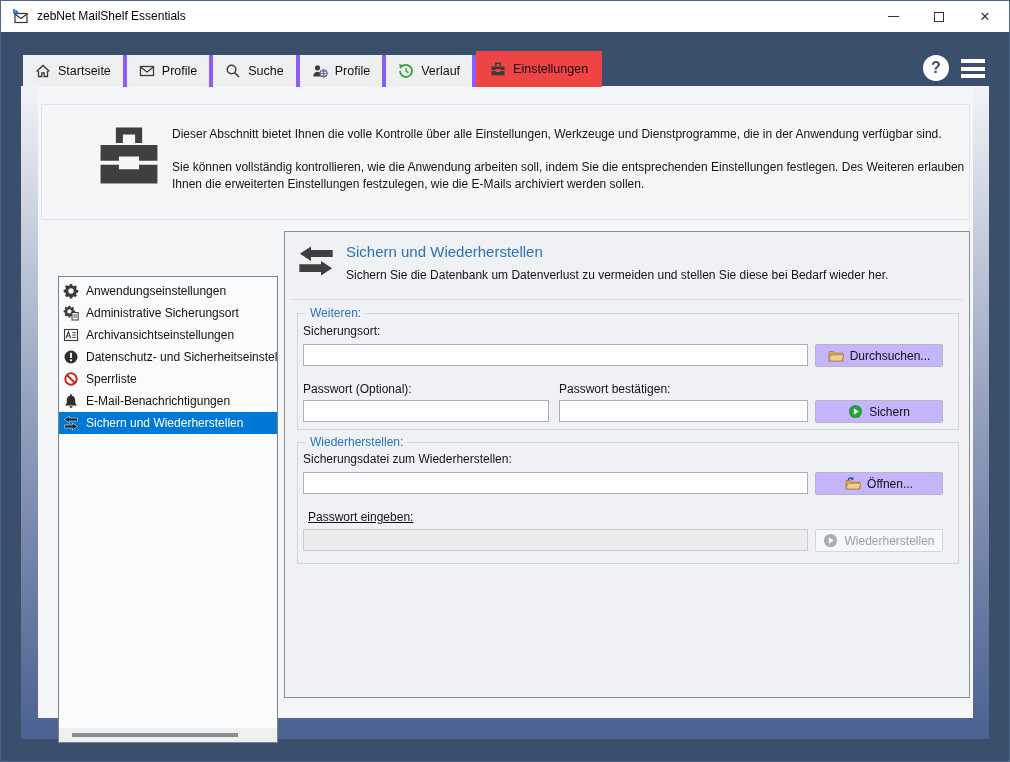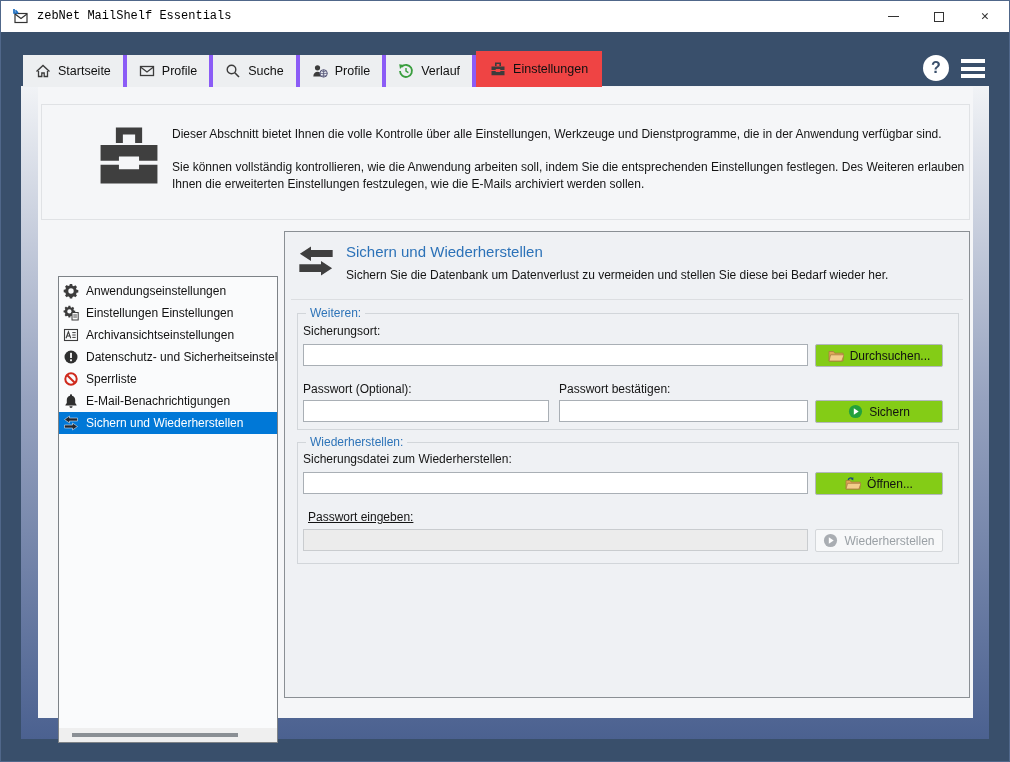--- a/index.html
+++ b/index.html
@@ -1,21 +1,21 @@
 <!DOCTYPE html>
 <html><head>
 <meta charset="utf-8">
 <style>
   * { margin:0; padding:0; box-sizing:border-box; }
   html,body { background:#222; }
   body { font-family:"Liberation Sans", sans-serif; }
   .window { position:relative; width:1010px; height:762px; background:#394f6b; overflow:hidden; border:1px solid #50678a; }
 
   
-  .titlebar { position:absolute; top:0; left:0; width:100%; height:31px; background:#ffffff; display:flex; align-items:center;font-family:Liberation Mono, monospace; }
+  .titlebar { position:absolute; top:0; left:0; width:100%; height:31px; background:#ffffff; display:flex; align-items:center; }
   .app-icon { position:absolute; left:11px; top:7px; width:17px; height:17px; }
   .title-text { position:absolute; left:36px; top:0; height:31px; line-height:31px; font-size:12px; color:#000; }
   .win-btn { position:absolute; top:0; width:46px; height:31px; display:flex; align-items:center; justify-content:center; cursor:default; }
   .win-btn.min { right:93px; } .win-btn.max { right:47px; } .win-btn.close { right:1px; }
   .glyph-min { display:block; width:11px; height:0; border-top:1.4px solid #333; }
   .glyph-max { display:block; width:10px; height:10px; border:1.3px solid #333; }
   .glyph-close { font-size:13px; color:#333; line-height:1; }
 
   
   .deco { position:absolute; left:20px; right:20px; top:85px; bottom:22px;
@@ -61,21 +61,21 @@
   .group { position:absolute; left:12px; width:662px; border:1px solid #d2d6da; }
   .group-legend { position:absolute; top:-8px; left:8px; background:#eff1f4; padding:0 4px; font-size:12px; color:#2e74b8; }
   .g-backup { top:81px; height:117px; }
   .g-restore { top:210px; height:122px; }
 
   .f-label { position:absolute; font-size:12px; color:#141414; }
   .f-input { position:absolute; height:22px; border:1px solid #a9afb5; background:#fff; font-size:12px; padding:0 5px;
              font-family:"Liberation Sans", sans-serif; }
   .f-input:disabled { background:#ececec; border-color:#c9cccf; }
   .btn { position:absolute; left:517px; width:128px; height:23px; display:flex; align-items:center; justify-content:center; gap:6px;
-         background:#84cc16; border:1px solid #b3b8bd; border-radius:2px; font-size:12px; color:#111;
+         background:#c4b5fd; border:1px solid #b3b8bd; border-radius:2px; font-size:12px; color:#111;
          font-family:"Liberation Sans", sans-serif; cursor:default; }
   .btn.disabled { color:#9aa0a5; border-color:#d4d7da; background:#f7f8f9; }
 </style>
 </head>
 <body>
 
 <div class="window">
 
   <div class="titlebar">
     <svg class="app-icon" viewBox="0 0 17 17">
@@ -175,21 +175,21 @@
           <span>Anwendungseinstellungen</span>
         </div>
         <div class="list-item">
           <svg width="16" height="16" viewBox="0 0 16 16">
             <g transform="scale(0.8)">
               <path fill="#3c3c3c" fill-rule="evenodd" d="M6.8 1h2.4l.3 1.7c.5.1 1 .3 1.4.6l1.4-1 1.7 1.7-1 1.4c.3.4.5.9.6 1.4l1.7.3v2.4l-1.7.3c-.1.5-.3 1-.6 1.4l1 1.4-1.7 1.7-1.4-1c-.4.3-.9.5-1.4.6l-.3 1.7H6.8l-.3-1.7c-.5-.1-1-.3-1.4-.6l-1.4 1-1.7-1.7 1-1.4c-.3-.4-.5-.9-.6-1.4L.7 9.2V6.8l1.7-.3c.1-.5.3-1 .6-1.4l-1-1.4L3.7 2l1.4 1c.4-.3.9-.5 1.4-.6L6.8 1z M8 5.3a2.7 2.7 0 1 0 0 5.4 2.7 2.7 0 0 0 0-5.4z"></path>
             </g>
             <rect x="9" y="7.5" width="6.2" height="7.5" fill="#f6f6f6" stroke="#3c3c3c" stroke-width="1"></rect>
             <path d="M10.3 10h3.6 M10.3 12h3.6" stroke="#3c3c3c" stroke-width="0.9"></path>
           </svg>
-          <span>Einstellungen Einstellungen</span>
+          <span>Administrative Sicherungsort</span>
         </div>
         <div class="list-item">
           <svg width="16" height="16" viewBox="0 0 16 16">
             <rect x="1.5" y="2.5" width="13" height="11" fill="none" stroke="#3c3c3c" stroke-width="1.1"></rect>
             <path d="M3 11.2 L5.4 4.8 L7.8 11.2 M3.9 9 h3" fill="none" stroke="#3c3c3c" stroke-width="1.1"></path>
             <path d="M9.3 5.6h3.4 M9.3 8h3.4 M9.3 10.4h3.4" stroke="#3c3c3c" stroke-width="1"></path>
           </svg>
           <span>Archivansichtseinstellungen</span>
         </div>
         <div class="list-item">

